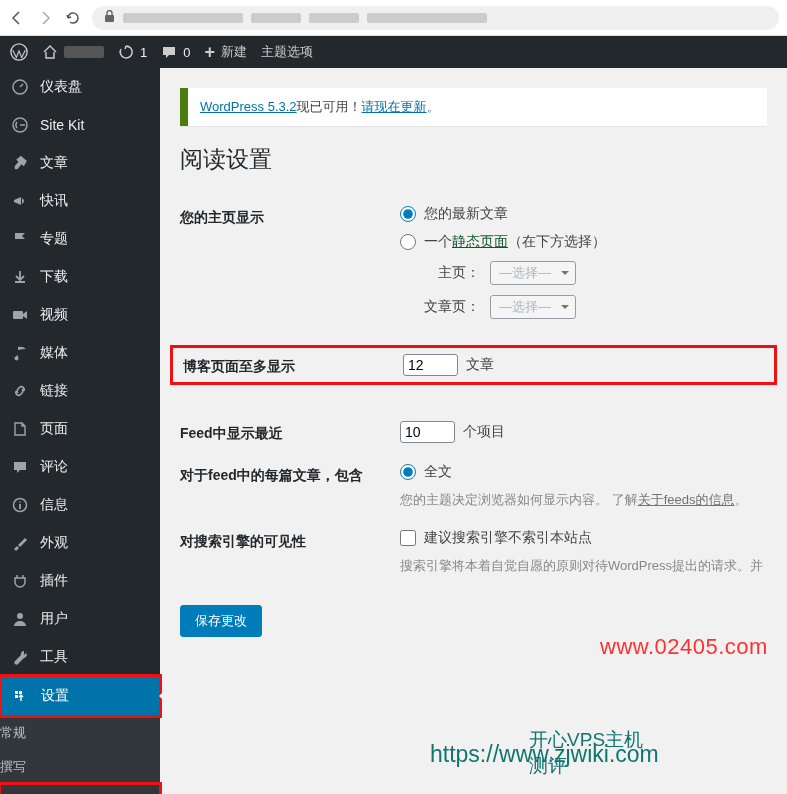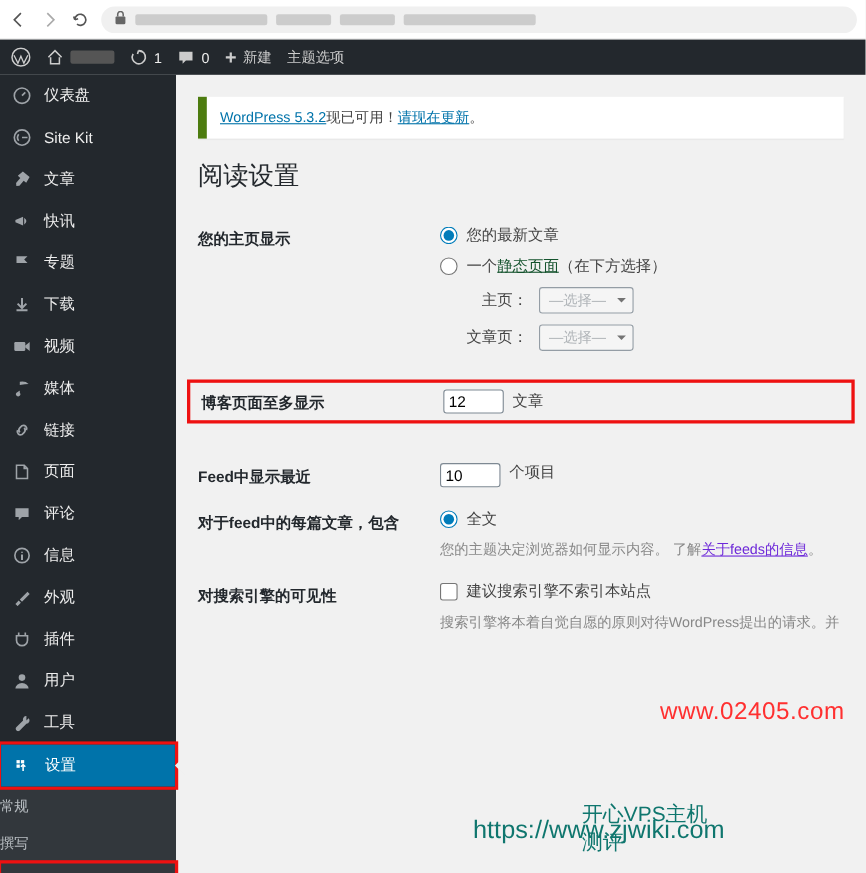--- a/index.html
+++ b/index.html
@@ -184,21 +184,21 @@
   font-size: 14px;
 }
 
 .checkbox-row { display: flex; align-items: center; gap: 8px; }
 .checkbox-row input[type=checkbox] {
   width: 16px; height: 16px;
   border: 1px solid #7e8993; border-radius: 3px;
 }
 
 .desc { color: #888; margin-top: 10px; font-size: 13px; }
-.desc a { color: #6d28d9; }
+.desc a { color: #737373; }
 
 .highlight-row {
   border: 3px solid #e11;
   padding: 6px 10px;
   margin: 6px -10px 26px -10px;
 }
 
 .submit-btn {
   margin-top: 20px;
   background: #007cba;
@@ -487,21 +487,21 @@
           <div class="label-col">博客页面至多显示</div>
           <div class="field-col" style="display:flex;align-items:center;gap:8px">
             <input class="num-input" type="text" value="12" style="">
             <span>文章</span>
           </div>
         </div>
       </div>
 
       <div class="form-row">
         <div class="label-col">Feed中显示最近</div>
-        <div class="field-col" style="display:flex;gap:8px">
+        <div class="field-col" style="display:flex;align-items:center;gap:8px">
           <input class="num-input" type="text" value="10" style="">
           <span>个项目</span>
         </div>
       </div>
 
       <div class="form-row">
         <div class="label-col">对于feed中的每篇文章，包含</div>
         <div class="field-col">
           <div class="radio-row">
             <input type="radio" checked="" style="">
@@ -519,20 +519,21 @@
         <div class="field-col">
           <div class="checkbox-row">
             <input type="checkbox" style="">
             <span>建议搜索引擎不索引本站点</span>
           </div>
           <div class="desc">搜索引擎将本着自觉自愿的原则对待WordPress提出的请求。并</div>
         </div>
       </div>
     </div>
 
+    <button class="submit-btn">保存更改</button>
 
     <div class="watermark1">www.02405.com</div>
   </div>
 </div>
 
 <div class="watermark2">
   <span>https://</span><span style="position:relative;"><span style="position:absolute;top:-14px;left:30px;font-size:19px;">开心VPS主机测评</span><span>www.zjwiki.com</span></span>
 </div>
 
 </body></html>

